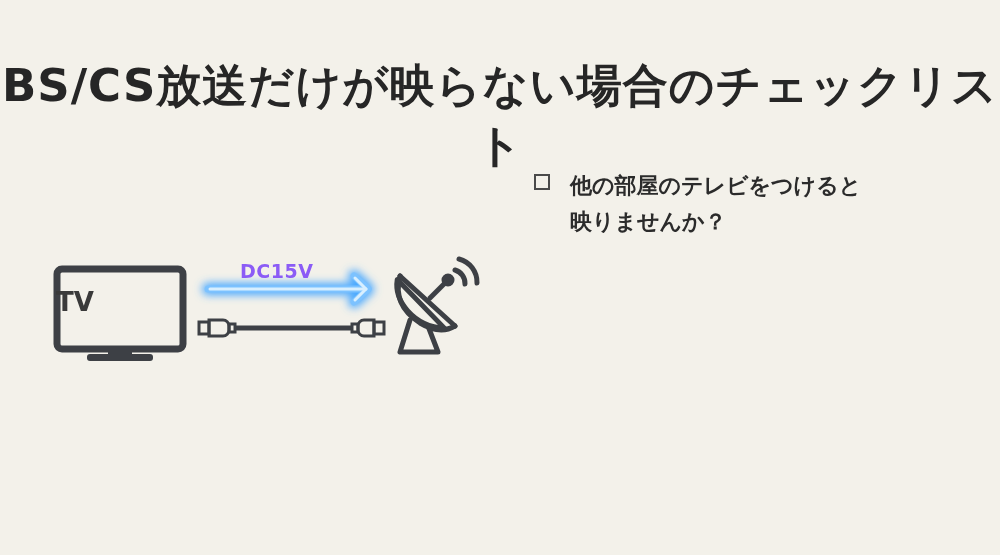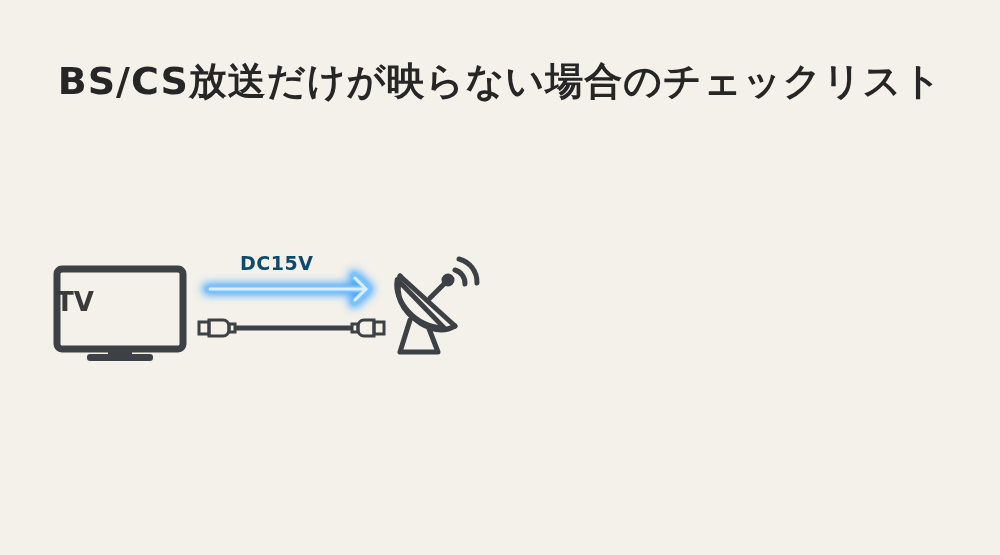--- a/index.html
+++ b/index.html
@@ -5,31 +5,31 @@
   html, body { margin:0; padding:0; }
   body {
     width:1000px; height:555px; overflow:hidden;
     background:#f3f1ea;
     font-family:"DejaVu Sans", "Liberation Sans", sans-serif;
     color:#2b2b2b;
     position:relative;
   }
   .title {
     position:absolute; left:0; top:56px; width:1000px;
-    text-align:center; font-size:38px; font-weight:bold;
+    text-align:center; font-size:45px; font-weight:bold;
     letter-spacing:1px; color:#262626;
   }
   .diagram { position:absolute; left:0; top:0; width:1000px; height:555px; }
   .tv-label {
     position:absolute; left:56px; top:287px; width:128px; text-align:left;
     font-size:26px; font-weight:bold; color:#3a3a3a;
   }
   .dc-label {
-    position:absolute; left:240px; top:252px; font-size:19px; font-weight:bold;
-    color:#0c4a6e; letter-spacing:0.5px;
+    position:absolute; left:240px; top:260px; font-size:19px; font-weight:bold;
+    color:#8b5cf6; letter-spacing:0.5px;
   }
   .checklist { position:absolute; left:534px; top:168px; width:440px; }
   .item { position:relative; padding-left:36px; margin-bottom:24px; }
   .checkbox {
     position:absolute; left:0; top:6px; width:16px; height:16px;
     border:2px solid #4a4a4a; box-sizing:border-box; background:transparent;
   }
   .item-text {
     font-size:22px; font-weight:bold; line-height:36px; color:#2b2b2b;
     white-space:pre-line;
@@ -87,13 +87,18 @@
     <path d="M455,270 a14,14 0 0 1 10,14"></path>
     <path d="M459,259 a24,24 0 0 1 18,24"></path>
     <polyline points="410,320 400,352 438,352 428,326"></polyline>
   </g>
 </svg>
 
 <div class="tv-label">TV</div>
 <div class="dc-label">DC15V</div>
 
 <div class="checklist">
+  <div class="item">
+    <span class="checkbox"></span>
+    <div class="item-text">他の部屋のテレビをつけると
+映りませんか？</div>
+  </div>
 </div>
 
 </body></html>

